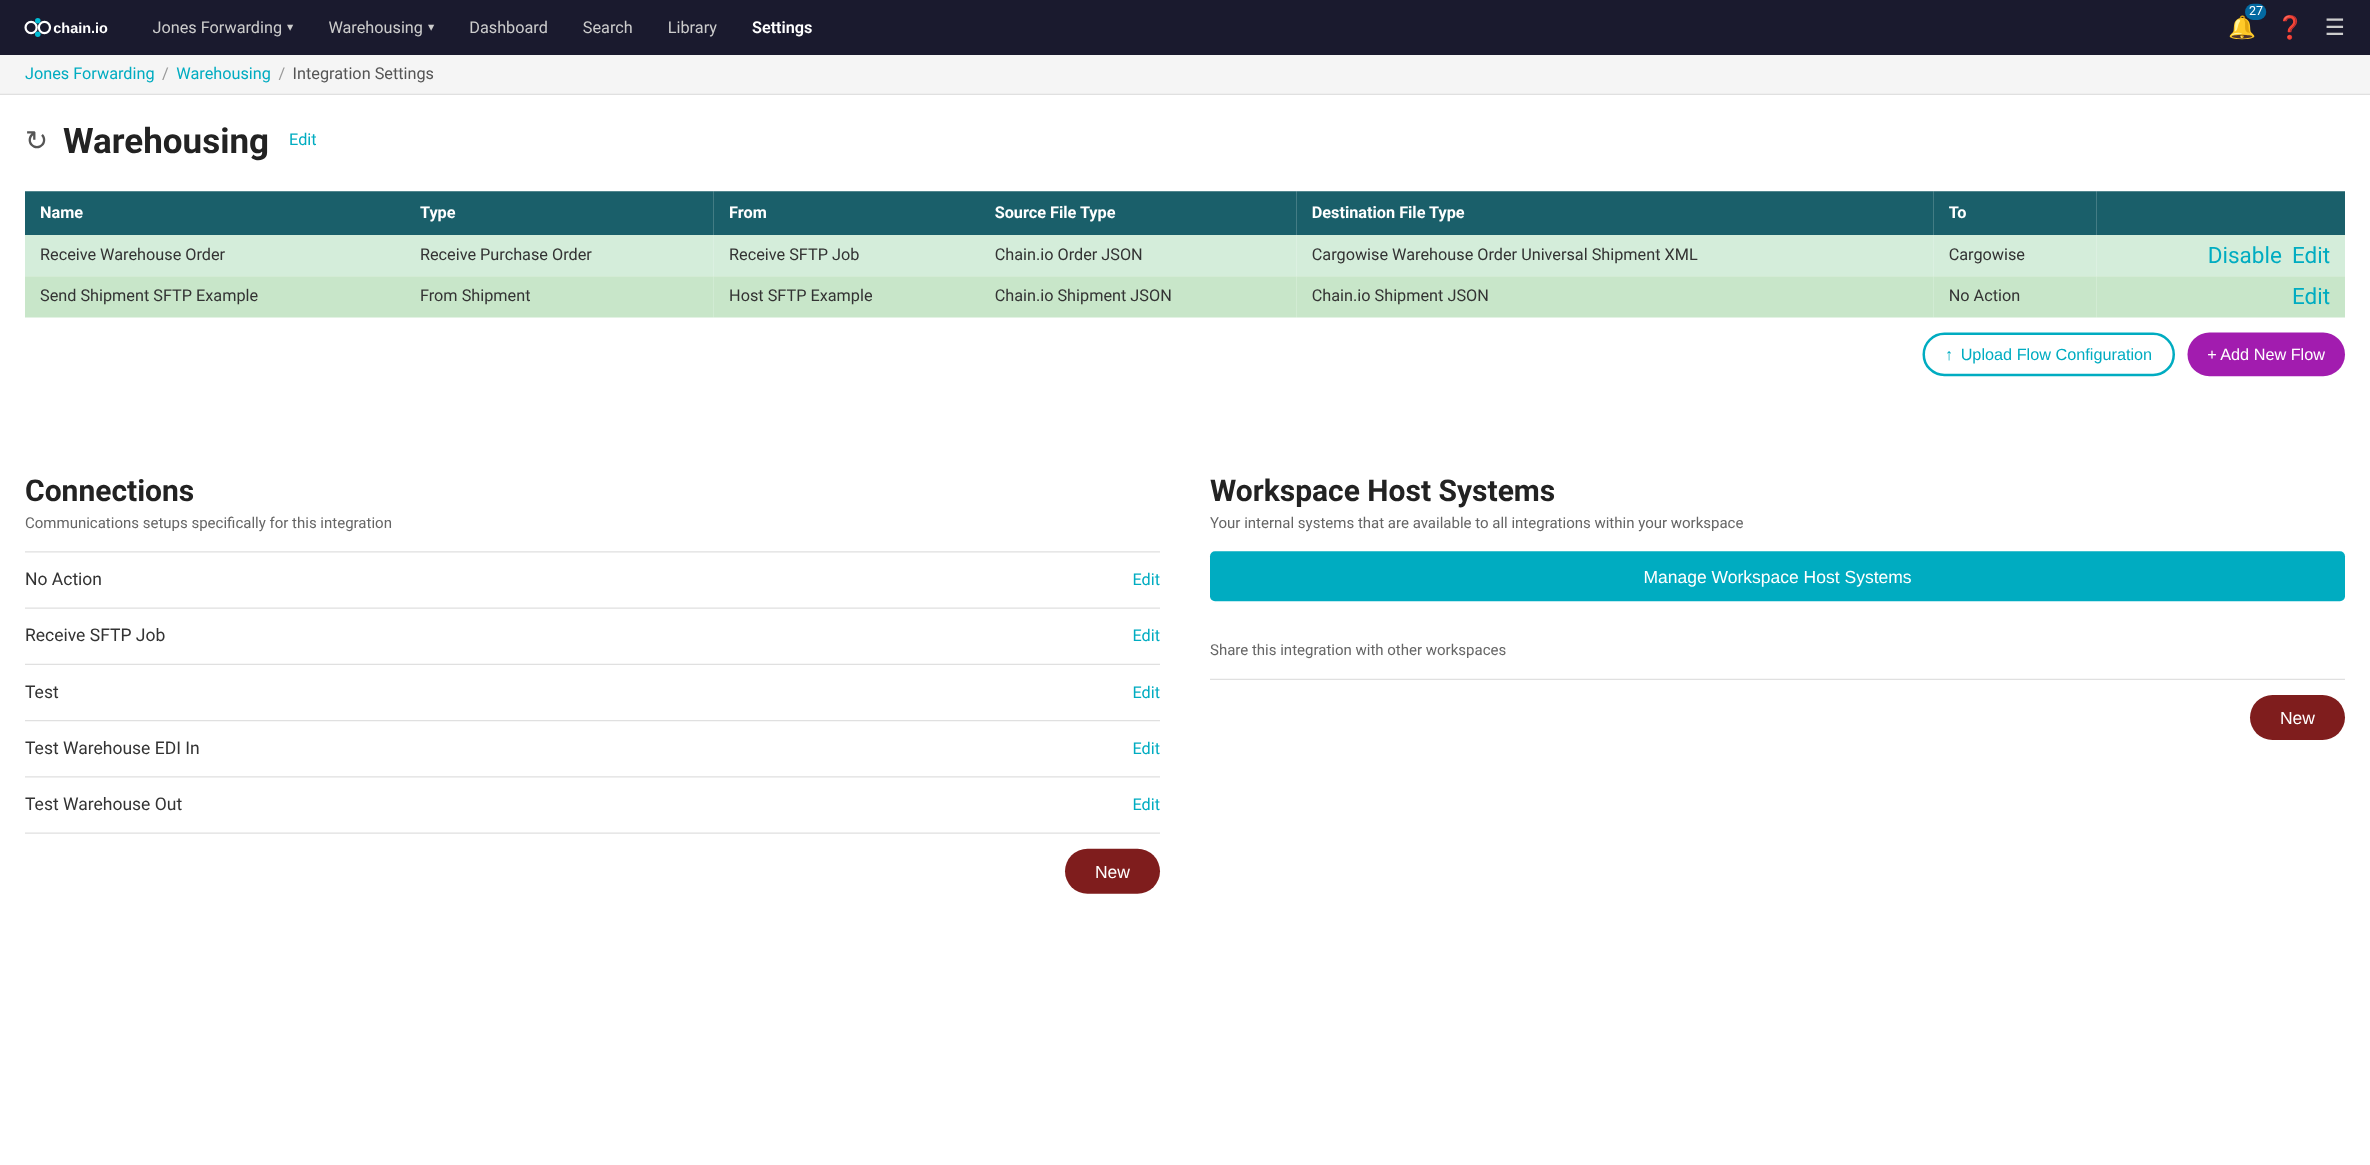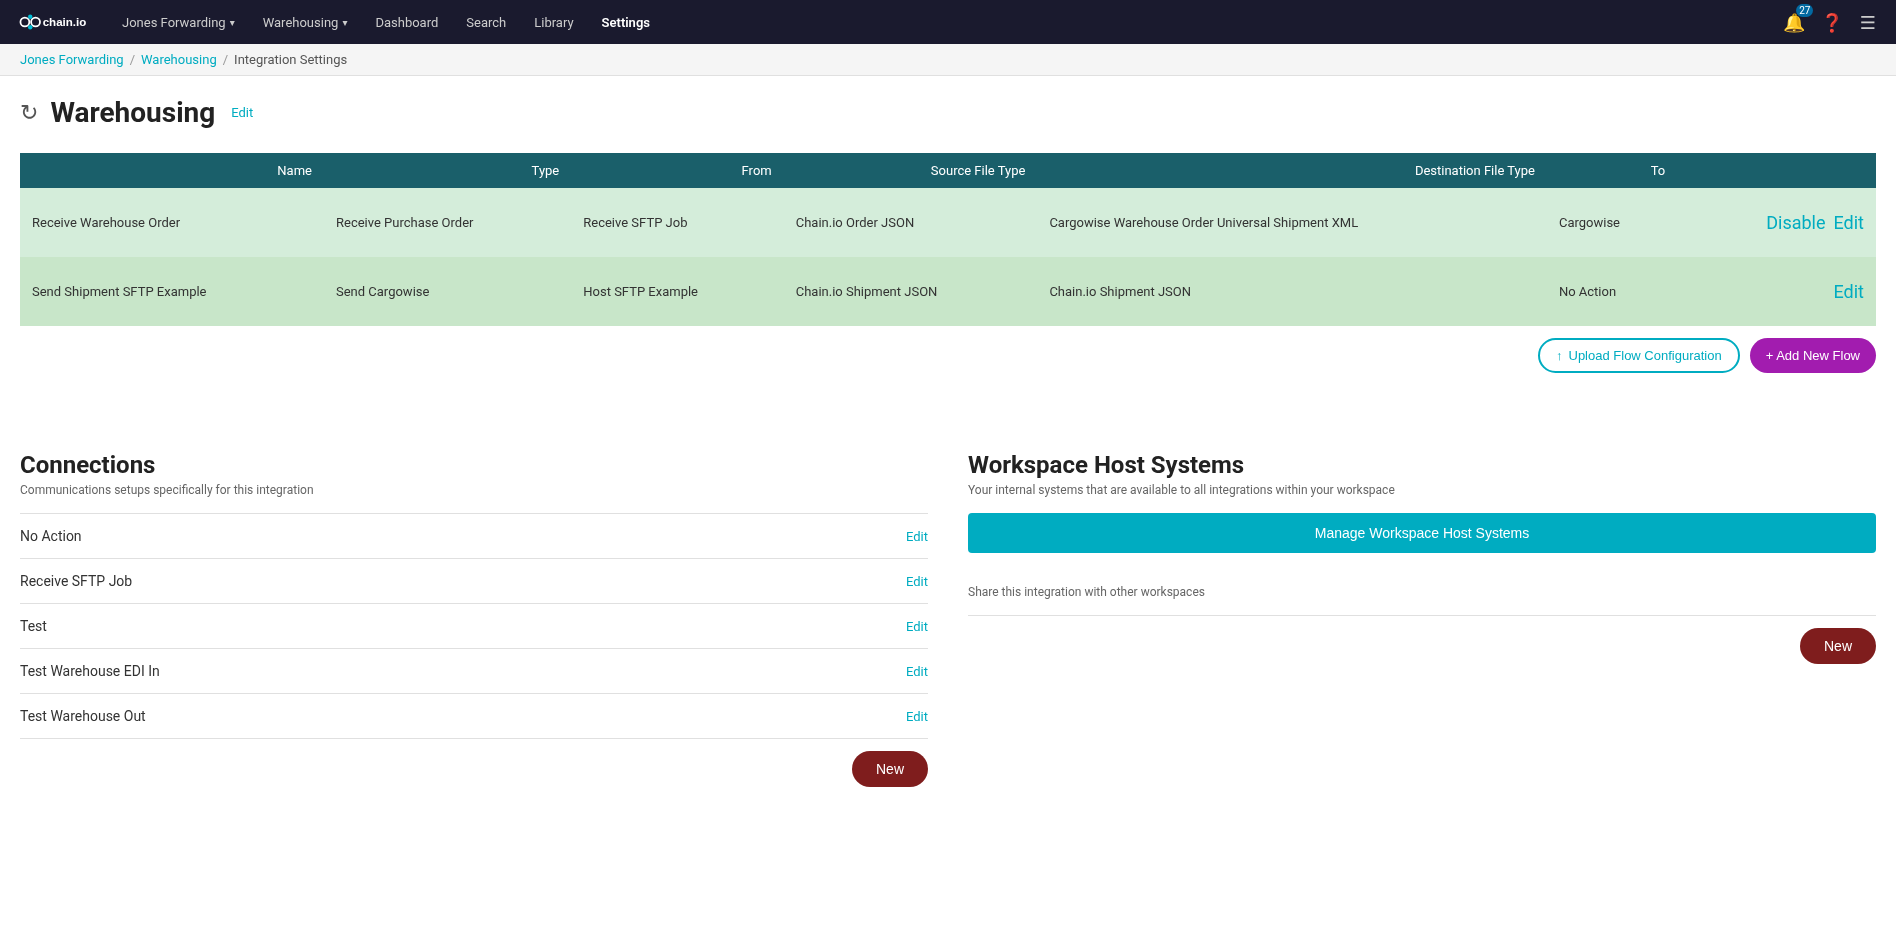--- a/index.html
+++ b/index.html
@@ -102,32 +102,32 @@
       width: 100%;
       border-collapse: collapse;
       margin-bottom: 12px;
     }
     .flows-table thead tr {
       background: #1a5f6a;
       color: #fff;
     }
     .flows-table thead th {
       padding: 10px 12px;
-      text-align: right;
-      font-weight: 400;
+      text-align: left;
+      font-weight: 700;
       font-size: 13px;
     }
     .flows-table tbody tr:nth-child(1) {
       background: #d4edda;
     }
     .flows-table tbody tr:nth-child(2) {
       background: #c8e6c9;
     }
     .flows-table tbody td {
-      padding: 24px 12px;
+      padding: 6px 12px;
       font-size: 13px;
       vertical-align: middle;
     }
     .flows-table .action-cell {
       text-align: right;
       white-space: nowrap;
     }
     .flows-table .action-cell a {
       color: #00acc1;
       cursor: pointer;
@@ -339,21 +339,21 @@
           <td>Receive Warehouse Order</td>
           <td>Receive Purchase Order</td>
           <td>Receive SFTP Job</td>
           <td>Chain.io Order JSON</td>
           <td>Cargowise Warehouse Order Universal Shipment XML</td>
           <td>Cargowise</td>
           <td class="action-cell"><a class="disable-link">Disable</a><a>Edit</a></td>
         </tr>
         <tr>
           <td>Send Shipment SFTP Example</td>
-          <td>Send Cargowise</td>
+          <td>From Shipment</td>
           <td>Host SFTP Example</td>
           <td>Chain.io Shipment JSON</td>
           <td>Chain.io Shipment JSON</td>
           <td>No Action</td>
           <td class="action-cell"><a>Edit</a></td>
         </tr>
       </tbody>
   </table>
 
   <div class="buttons-row">

